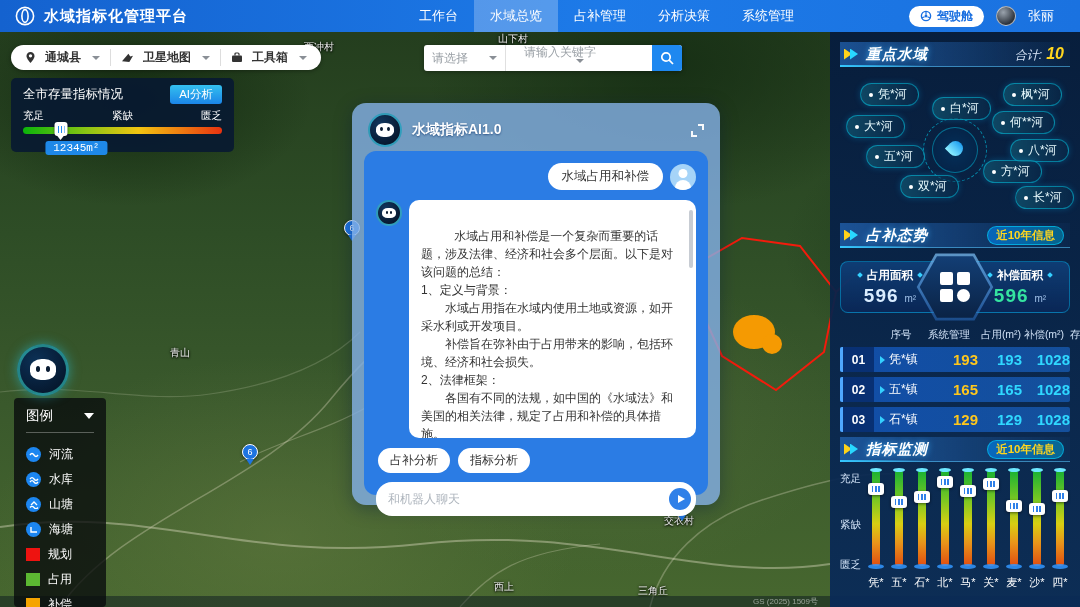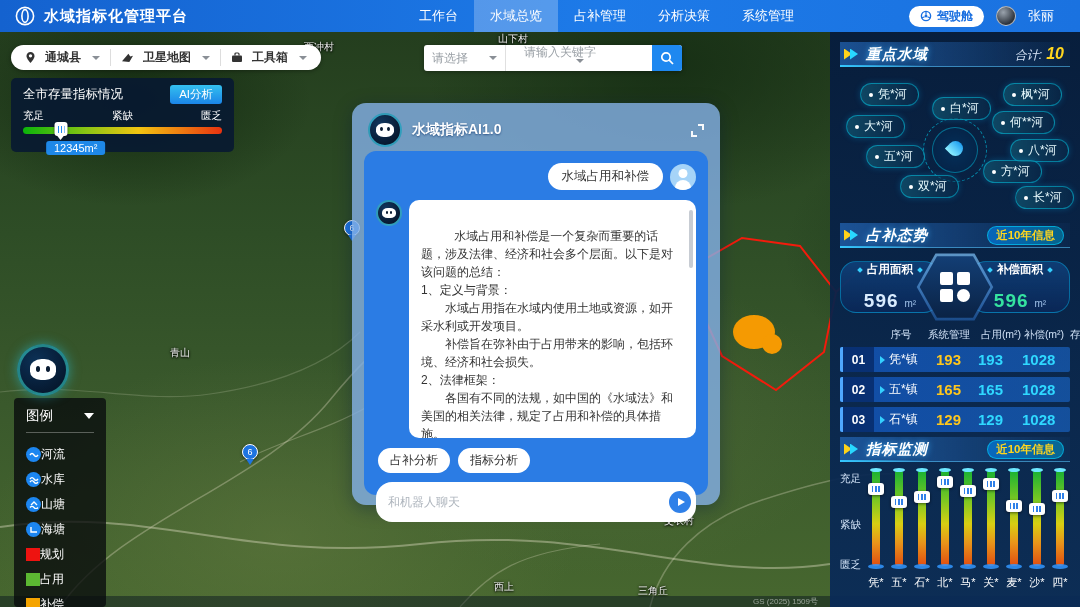--- a/index.html
+++ b/index.html
@@ -110,21 +110,21 @@
     width:16px; height:10px; border-radius:8px 8px 0 0; background:#fff; }
   .msg-bot { display:flex; align-items:flex-start; gap:7px; margin-top:10px; }
   .bubble-bot { position:relative; background:#fff; border-radius:10px; padding:9px 14px 9px 12px;
     width:288px; height:238px; font-size:12px; line-height:18px; color:#333;
     white-space:pre-wrap; overflow:hidden; }
   .bot-scrollbar { position:absolute; right:3px; top:10px; width:4px; height:58px;
     background:#c7ccd3; border-radius:2px; cursor:pointer; }
   .quick-row { display:flex; gap:8px; margin-top:10px; padding-left:2px; }
   .quick-btn { background:#fff; border:none; border-radius:13px; padding:4px 12px; font-size:12px;
     color:#333; cursor:pointer; }
-  .chat-input-row { margin-top:9px; background:#fff; border-radius:16px; height:40px;
+  .chat-input-row { margin-top:9px; background:#fff; border-radius:16px; height:34px;
     display:flex; align-items:center; padding:0 5px 0 12px; }
   .chat-input { flex:1; border:none; outline:none; font-size:12px; color:#333;
     font-family:"Liberation Sans",sans-serif; }
   .chat-input::placeholder { color:#aeb5bd; }
   .send-btn { width:22px; height:22px; border-radius:50%; background:#2f80e8; border:none;
     display:flex; align-items:center; justify-content:center; cursor:pointer; }
   .send-tri { width:0; height:0; border-top:4px solid transparent; border-bottom:4px solid transparent;
     border-left:7px solid #fff; margin-left:2px; }
 
   
@@ -147,21 +147,21 @@
   .robot-fab .face::before { left:24%; } .robot-fab .face::after { right:24%; }
 
   
   .legend { position:absolute; left:14px; top:398px; bottom:0; width:92px; z-index:20;
     background:rgba(8,10,13,.78); border-radius:4px; padding:9px 12px; color:#fff; overflow:hidden; }
   .legend-head { display:flex; align-items:center; justify-content:space-between; cursor:pointer; }
   .legend-title { font-size:13.5px; }
   .legend-caret { width:0; height:0; border-left:5px solid transparent; border-right:5px solid transparent;
     border-top:6px solid #fff; }
   .legend-div { height:1px; background:rgba(255,255,255,.3); margin:7px 0 9px; }
-  .legend-item { display:flex; align-items:center; font-size:12px; height:25px; cursor:pointer; }
+  .legend-item { display:flex; align-items:center; gap:8px; font-size:12px; height:25px; cursor:pointer; }
   .li-circle { width:15px; height:15px; border-radius:50%; background:#1c86f0;
     display:flex; align-items:center; justify-content:center; flex-shrink:0; }
   .li-square { width:14px; height:13px; flex-shrink:0; }
 
   
   .rpanel { position:absolute; right:0; top:32px; bottom:0; width:250px; z-index:45;
     background:linear-gradient(180deg, rgba(6,28,62,.94), rgba(9,42,88,.94));
     padding:10px 10px 0; overflow:hidden; }
   .sec-head { position:relative; height:25px; display:flex; align-items:center; gap:7px;
     background:linear-gradient(90deg, rgba(46,130,230,.5), rgba(46,130,230,.04));
@@ -194,23 +194,23 @@
     border:1px dashed rgba(0,225,255,.55); display:flex; align-items:center; justify-content:center; }
   .emblem-inner { width:46px; height:46px; border-radius:50%;
     background:radial-gradient(circle, rgba(0,60,110,.55), rgba(0,30,70,.25));
     border:1px solid rgba(0,225,255,.4); display:flex; align-items:center; justify-content:center; }
   .drop { width:15px; height:15px; background:linear-gradient(180deg,#8ef0ff,#1e9ef0);
     border-radius:50% 0 50% 50%; transform:rotate(-135deg); margin-bottom:3px; }
 
   
   .trend-banner { position:relative; height:62px; margin-top:8px; display:flex;
     align-items:center; justify-content:space-between; }
-  .stat-box { width:100px; height:52px; border:1px solid rgba(0,200,255,.4); border-radius:16px;
+  .stat-box { width:100px; height:52px; border:1px solid rgba(0,200,255,.4); border-radius:8px;
     background:linear-gradient(180deg, rgba(22,92,172,.45), rgba(10,40,92,.7));
-    display:flex; flex-direction:column; align-items:center; justify-content:space-between; gap:2px; }
+    display:flex; flex-direction:column; align-items:center; justify-content:center; gap:2px; }
   .stat-label { display:flex; align-items:center; gap:5px; font-size:11.5px; font-weight:bold; color:#fff; }
   .stat-label i { width:4px; height:4px; background:#35d0ff; transform:rotate(45deg); }
   .stat-value { display:flex; align-items:baseline; gap:6px; }
   .stat-num { font-size:19px; font-weight:bold; letter-spacing:1px; }
   .stat-num.occ { color:#d9ecff; }
   .stat-num.comp { color:#35e3a0; }
   .stat-unit { font-size:10px; color:#9fc0e8; }
   .hex-wrap { position:absolute; left:50%; top:50%; transform:translate(-50%,-50%);
     width:78px; height:70px; clip-path:polygon(25% 2%,75% 2%,99% 50%,75% 98%,25% 98%,1% 50%);
     background:linear-gradient(180deg, rgba(130,200,255,.7), rgba(40,110,200,.5));
@@ -229,21 +229,21 @@
     color:#cfe0f5; padding:3px 0 5px;margin-left:44px; }
   .rt-head span { text-align:center; }
   .rt-row { display:grid; grid-template-columns:34px 62px 42px 44px 48px; align-items:center;
     height:25px; margin-bottom:5px; border-radius:2px; cursor:pointer;
     background:linear-gradient(90deg, rgba(18,82,178,.9), rgba(28,112,220,.55)); }
   .rt-no { height:25px; display:flex; align-items:center; justify-content:center; font-size:12px;
     font-weight:bold; color:#fff; background:rgba(8,46,110,.9); border-left:3px solid #4fa8ff; border-radius:2px 0 0 2px; }
   .rt-name { display:flex; align-items:center; gap:4px; font-size:12px; color:#fff; padding-left:6px; }
   .rt-name i { width:0; height:0; border-top:4px solid transparent; border-bottom:4px solid transparent;
     border-left:5px solid #35d0ff; }
-  .rt-num { text-align:left; font-size:15px; font-weight:bold; }
+  .rt-num { text-align:right; font-size:15px; font-weight:bold; }
   .rt-num.occ { color:#ffc71c; } .rt-num.comp { color:#2fd8ff; } .rt-num.stock { color:#2fd8ff; }
 
   
   .chart { position:relative; height:138px; margin-top:4px; }
   .y-label { position:absolute; left:0; font-size:10.5px; color:#cfe0f5; }
   .cols { position:absolute; left:26px; right:0; top:4px; bottom:0; display:flex; justify-content:space-between; }
   .col { display:flex; flex-direction:column; align-items:center; width:20px; }
   .gauge { position:relative; height:96px; width:16px; display:flex; justify-content:center; }
   .gauge .bar { width:8px; height:100%; border-radius:3px;
     background:linear-gradient(180deg,#17b233 0%,#7dc822 32%,#d8cf12 56%,#e8941a 76%,#e04d10 100%); }
@@ -367,21 +367,21 @@
     </div>
     <div class="sp-levels">
       <span>充足</span>
       <span>紧缺</span>
       <span>匮乏</span>
     </div>
     <div class="sp-bar">
       <div class="sp-marker" style="left: 19%;"></div>
     </div>
     <div class="sp-value-row">
-      <span class="sp-value" style="left: 19%;">12345m²</span>
+      <span class="sp-value" style="left: 19%; font-family: Liberation Mono, monospace;">12345m²</span>
     </div>
   </div>
 
   <div class="chat">
     <div class="chat-head">
       <div class="robot robot-lg">
           <div class="face"></div>
         </div>
       <span class="chat-title">水域指标AI1.0</span>
       <div class="expand-icon"></div>

